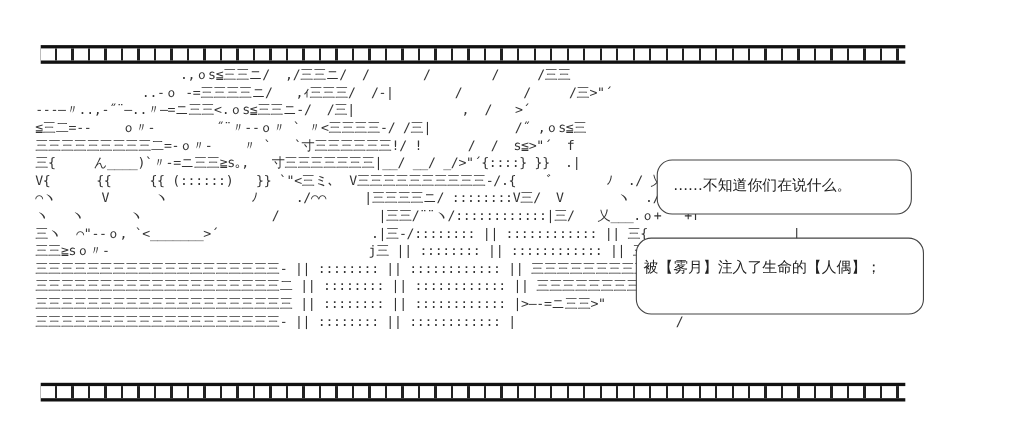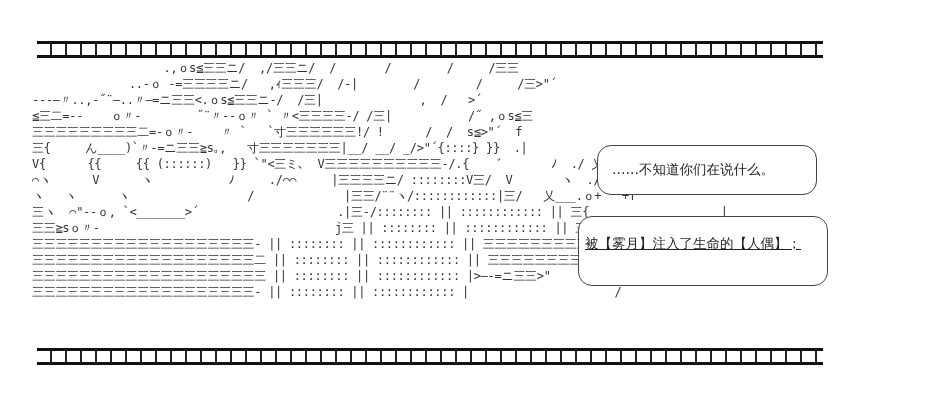--- a/index.html
+++ b/index.html
@@ -1,25 +1,25 @@
 <!DOCTYPE html>
 <html><head>
 <meta charset="utf-8">
 <style>
   html,body{margin:0;padding:0;background:#ffffff;}
   body{width:928px;height:406px;position:relative;overflow:hidden;}
   .film{position:absolute;left:37px;width:786px;height:17px;border-top:3px solid #111;border-bottom:3px solid #111;box-sizing:border-box;
         background:repeating-linear-gradient(90deg,#fff 0 13px,#222 13px 15px);}
   .film::before{content:"";position:absolute;left:0;right:0;top:4px;height:5px;background:repeating-linear-gradient(90deg,#fff 0 6px,#222 6px 8px,#fff 8px 15px);opacity:.0;}
   .aa{position:absolute;left:32px;top:60px;margin:0;font-family:"DejaVu Sans Mono","Liberation Mono",monospace;font-size:12px;line-height:16px;color:#333;white-space:pre;letter-spacing:-0.3px;}
-  .bubble{position:absolute;border:1px solid #444;border-radius:14px;background:#fff;font-family:"DejaVu Sans","Liberation Sans",sans-serif;color:#222;font-size:13.5px;line-height:17px;}
+  .bubble{position:absolute;border:1px solid #444;border-radius:14px;background:#fff;font-family:"DejaVu Sans","Liberation Sans",sans-serif;color:#222;font-size:13.5px;line-height:17px;padding-left:12px;}
   .b1{left:597px;top:145px;width:218px;height:48px;}
   .b1 span{position:absolute;left:14px;top:15px;white-space:nowrap;}
   .b2{left:578px;top:216px;width:248px;height:68px;}
-  .b2 .l1{position:absolute;left:6px;top:18px;white-space:nowrap;text-decoration:underline;}
+  .b2 .l1{position:absolute;left:6px;top:18px;white-space:nowrap;}
   .b2 .l2{position:absolute;left:6px;top:36px;white-space:nowrap;}
 </style>
 </head>
 <body>
 
 <div class="film" style="top:41px"></div>
 
 <pre class="aa"><span>                   .,ｏs≦三三ニ/  ,/三三ニ/  /       /        /     /三三</span>
 <span>              ..-ｏ -=三三三三ニ/   ,ｨ三三三/  /-|        /        /     /三&gt;"´</span>
 <span>---―〃..,-˝¨―..〃―=ニ三三&lt;.ｏs≦三三ニ-/  /三|              ,  /   &gt;´</span>

